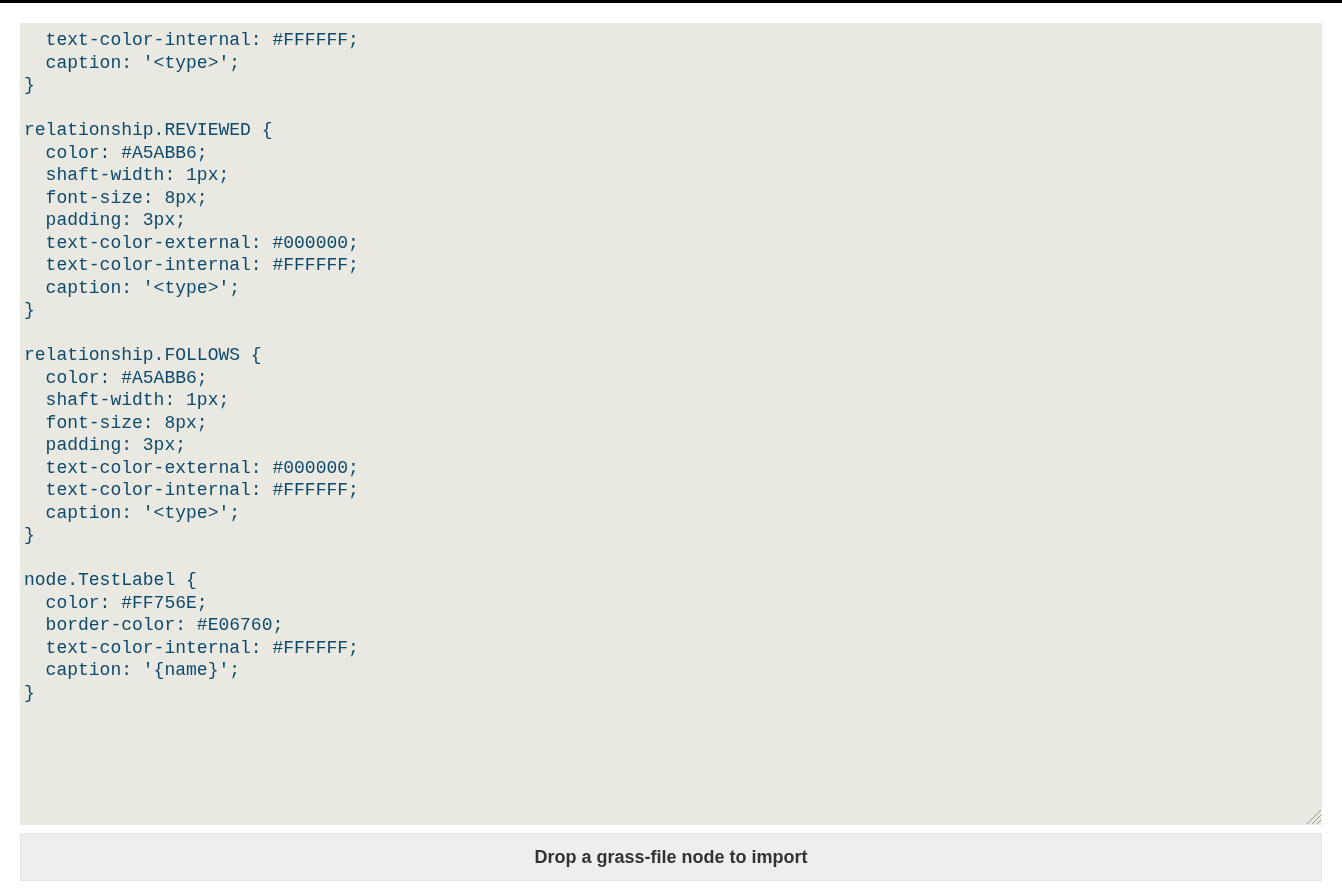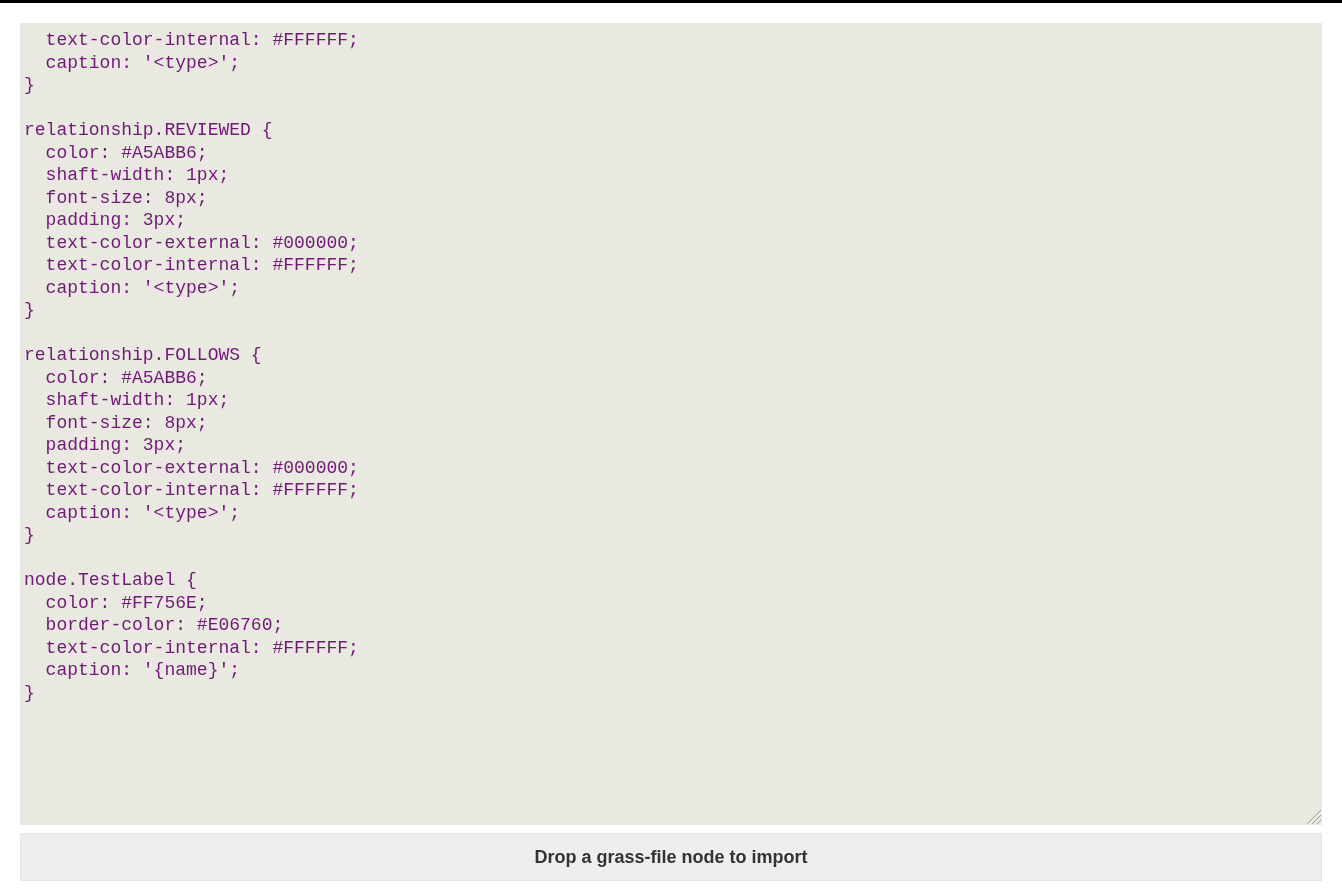--- a/index.html
+++ b/index.html
@@ -68,21 +68,21 @@
   .code-area {
     width: 100%;
     height: 100%;
     background: #e9e8e1;
     border: none;
     outline: none;
     resize: none;
     font-family: "Consolas", "Menlo", "Courier New", monospace;
     font-size: 18px;
     line-height: 22.5px;
-    color: #701a75;
+    color: #0c4a6e;
     padding: 6px 8px 6px 4px;
     white-space: pre;
     overflow-y: scroll;
     overflow-x: hidden;
   }
   
   .code-area::-webkit-scrollbar { width: 16px; }
   .code-area::-webkit-scrollbar-track { background: #f1f0e9; }
   .code-area::-webkit-scrollbar-thumb { background: #c6c5bf; border: 2px solid #f1f0e9; }
   .resize-handle {

